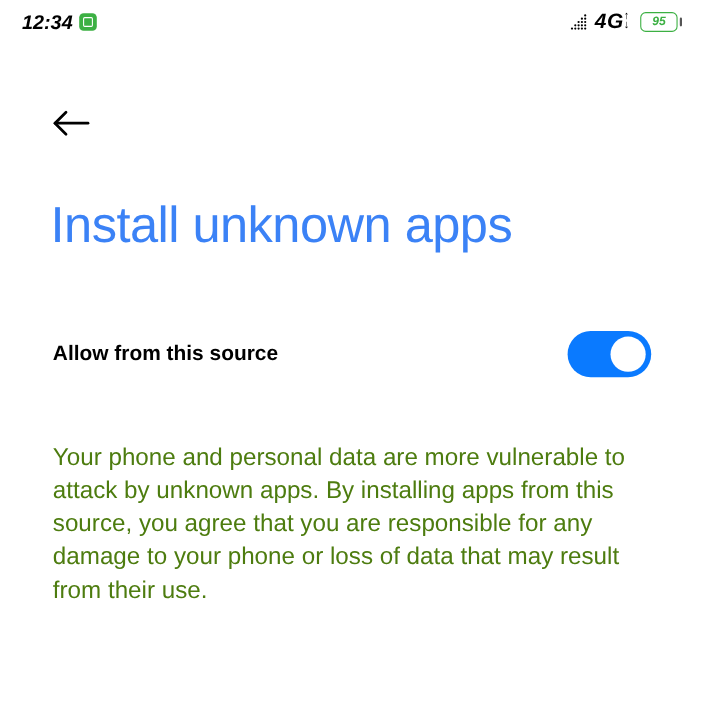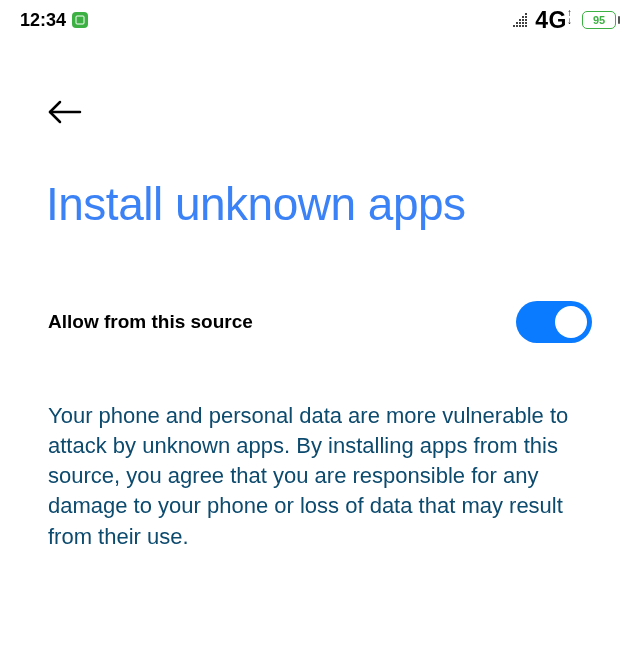--- a/index.html
+++ b/index.html
@@ -6,32 +6,32 @@
     body {
       width:640px; height:653px;
       background:#fff;
       font-family: -apple-system, "Helvetica Neue", Arial, sans-serif;
       color:#000;
       position:relative;
     }
     
     .status-bar {
       display:flex; justify-content:space-between; align-items:center;
-      height:40px; padding:0 20px; font-size:18px; font-weight:600;
+      height:40px; padding:0 20px; font-size:18px; font-weight:600;font-style:italic;
     }
     .status-left { display:flex; align-items:center; gap:6px; }
     .status-right { display:flex; align-items:center; gap:6px; }
     .app-badge {
       width:16px; height:16px; border-radius:4px; background:#3cb043;
       display:flex; align-items:center; justify-content:center;
     }
     .signal { display:flex; align-items:flex-end; gap:1px; margin-left:4px;}
     .signal .dotcol { display:flex; flex-direction:column-reverse; gap:1px;}
     .signal .d { width:2px; height:2px; background:#000; border-radius:1px;}
-    .net-label { font-size:23px; font-weight:700; letter-spacing:0.5px; margin-left:2px;}
+    .net-label { font-size:19px; font-weight:700; letter-spacing:0.5px; margin-left:2px;}
     .net-sup { font-size:10px; font-weight:700; line-height:8px; display:inline-block; vertical-align:top; margin-top:2px;}
     .battery {
       display:flex; align-items:center; margin-left:4px;text-align:center;
     }
     .battery-body {
       width:34px; height:18px; border:1.5px solid #3cb043; border-radius:5px;
       position:relative; display:flex; align-items:center; justify-content:center;
       color:#3cb043; font-size:11px; font-weight:800;
     }
     .battery-cap {
@@ -62,21 +62,21 @@
     }
     .switch .knob {
       position:absolute; right:5px; top:5px;
       width:32px; height:32px; border-radius:50%; background:#fff;
     }
     
     .desc {
       padding:58px 52px 0 48px;
       font-size:22px;
       line-height:1.37;
-      color:#0c4a6e;
+      color:#4d7c0f;
       font-weight:400;
     }
   </style>
 </head>
 <body>
 
 <div class="status-bar">
   <div class="status-left">
     <span>12:34</span>
     <span class="app-badge">

